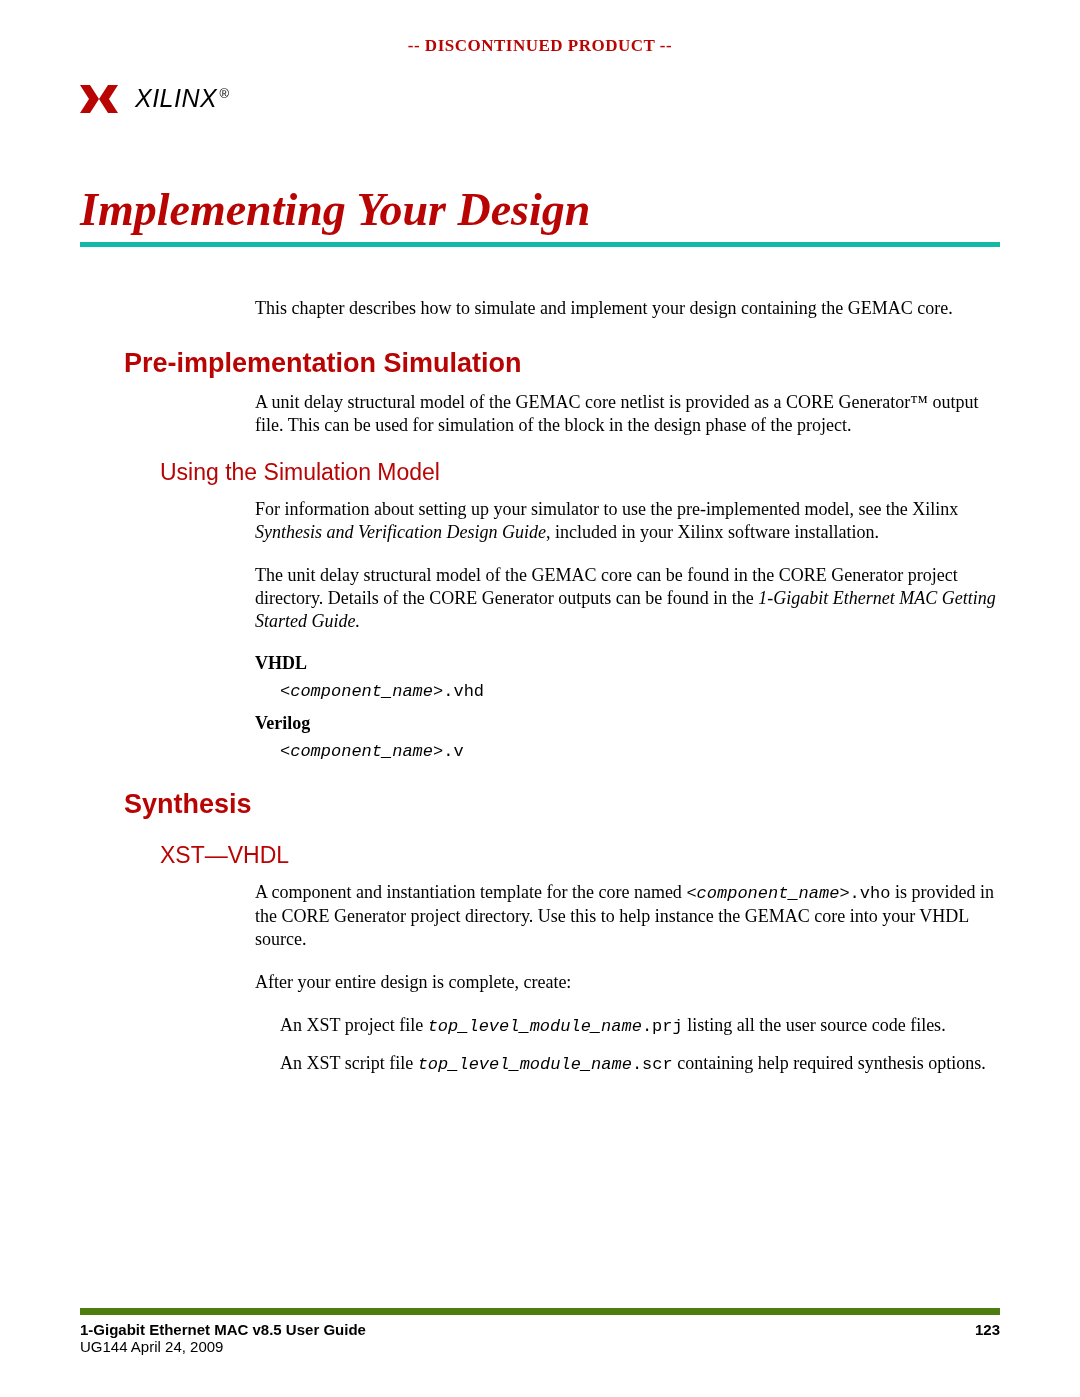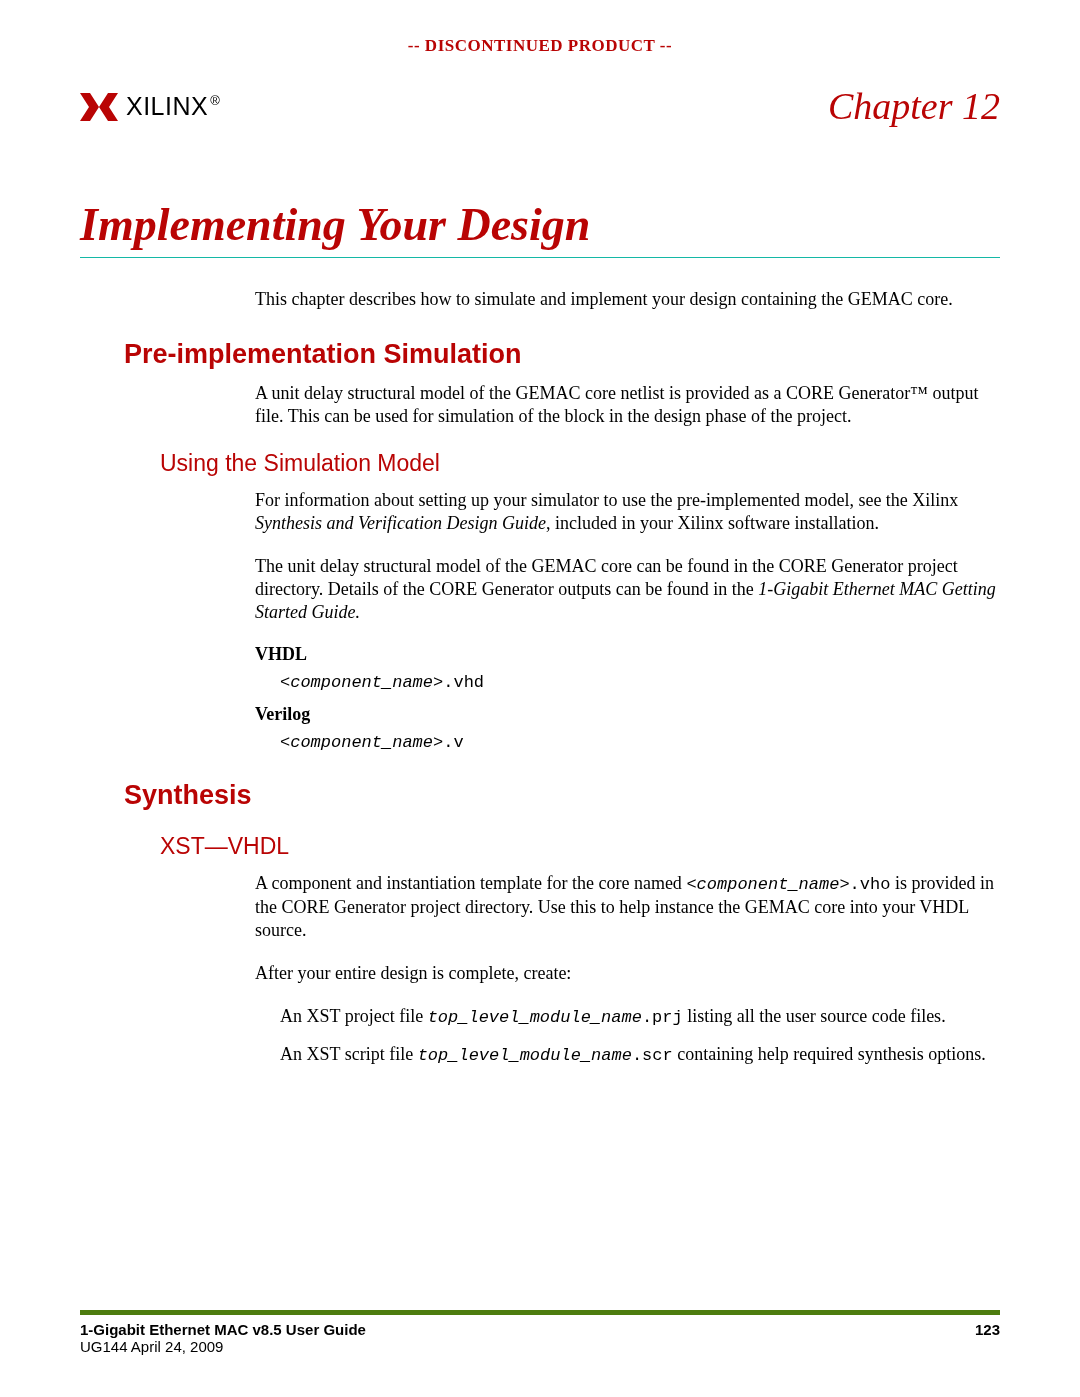--- a/index.html
+++ b/index.html
@@ -21,22 +21,23 @@
     margin-bottom: 28px;
   }
   .header-row {
     display: flex;
     justify-content: space-between;
     align-items: center;
     margin-bottom: 70px;
   }
   .logo {
     display: flex;
-    align-items: flex-end;
-    gap: 8px;
+    align-items: center;
+    gap: 17px;
+    font-style: italic;
   }
   .logo-glyph {
     width: 38px;
     height: 28px;
   }
   .logo-text {
     font-size: 25px;
     font-weight: 500;
     font-family: Arial, Helvetica, sans-serif;
     letter-spacing: 0.5px;
@@ -52,23 +53,23 @@
     font-size: 38px;
     color: #b90404;
     font-weight: 400;
   }
   .chapter-title {
     font-family: "Book Antiqua", Palatino, Georgia, serif;
     font-style: italic;
     font-weight: bold;
     font-size: 46px;
     color: #b90404;
-    border-bottom: 1px solid #14b8a6;
+    border-bottom: 5px solid #14b8a6;
     padding-bottom: 6px;
-    margin-bottom: 30px;
+    margin-bottom: 50px;
   }
   .body-block {
     margin-left: 175px;
     font-size: 18px;
     line-height: 1.28;
     margin-bottom: 20px;
     margin-top: 12px;
   }
   .h1 {
     font-family: Arial, Helvetica, sans-serif;
@@ -113,21 +114,21 @@
     margin-left: 200px;
     font-size: 18px;
     line-height: 1.28;
     margin-bottom: 14px;
   }
   .footer {
     position: absolute;
     bottom: 42px;
     left: 80px;
     right: 80px;
-    border-top: 5px solid #4d7c0f;
+    border-top: 7px solid #4d7c0f;
     padding-top: 6px;
     display: flex;
     justify-content: space-between;
     font-family: Arial, Helvetica, sans-serif;
     font-size: 15px;
   }
   .footer-left { font-weight: bold; }
   .footer-left .sub { font-weight: normal; display: block; }
   .footer-center { text-align: center; flex: 1; }
   .footer-link { color: #0000cc; text-decoration: underline; }
@@ -141,21 +142,20 @@
 <div class="header-row">
   <div class="logo">
     <svg class="logo-glyph" viewBox="0 0 38 28">
       <polygon points="0,0 10,0 19,14 10,28 0,28 9,14" fill="#b90404"></polygon>
       <polygon points="28,0 38,0 29,14 38,28 28,28 19,14" fill="#b90404"></polygon>
     </svg>
     <span class="logo-text">
       <span>XILINX</span><span class="logo-reg">®</span>
     </span>
   </div>
-  <div class="chapter-label">Chapter 12</div>
 </div>
 
 <div class="chapter-title">Implementing Your Design</div>
 
 <div class="body-block">This chapter describes how to simulate and implement your design containing the GEMAC core.</div>
 
 <div class="h1">Pre-implementation Simulation</div>
 <div class="body-block">A unit delay structural model of the GEMAC core netlist is provided as a CORE Generator™ output file. This can be used for simulation of the block in the design phase of the project.</div>
 
 <div class="h2">Using the Simulation Model</div>

